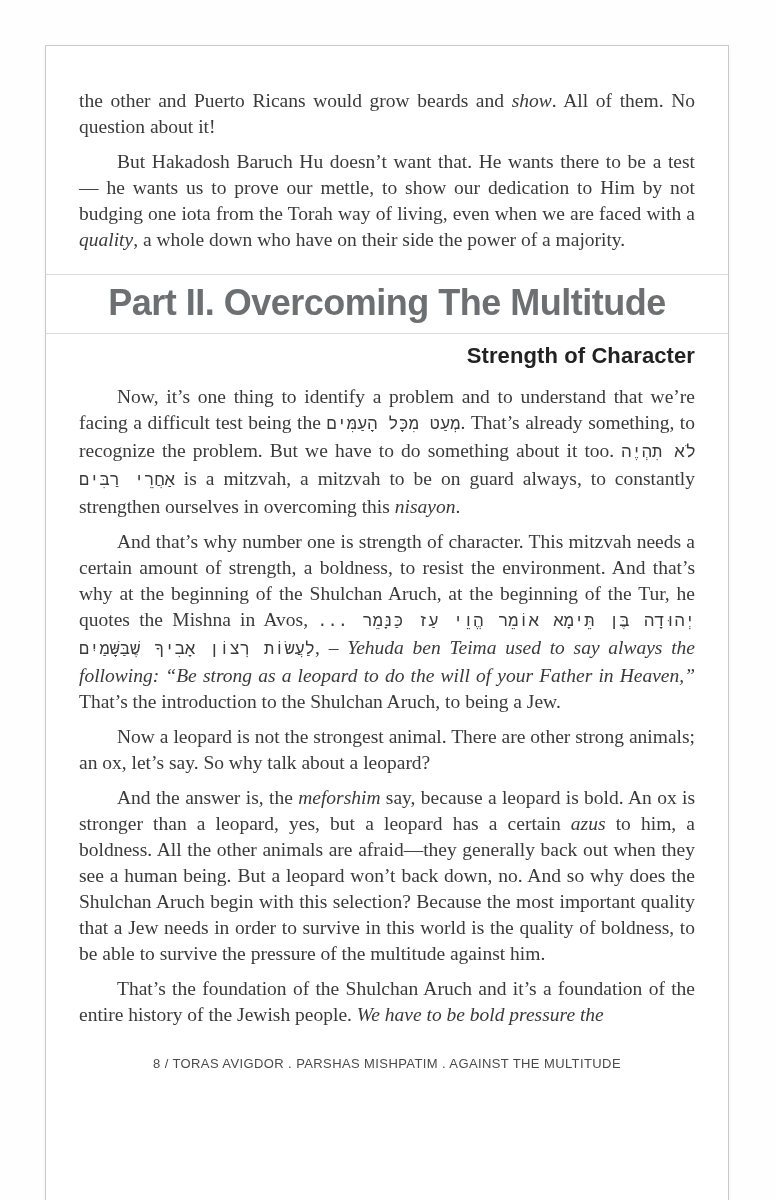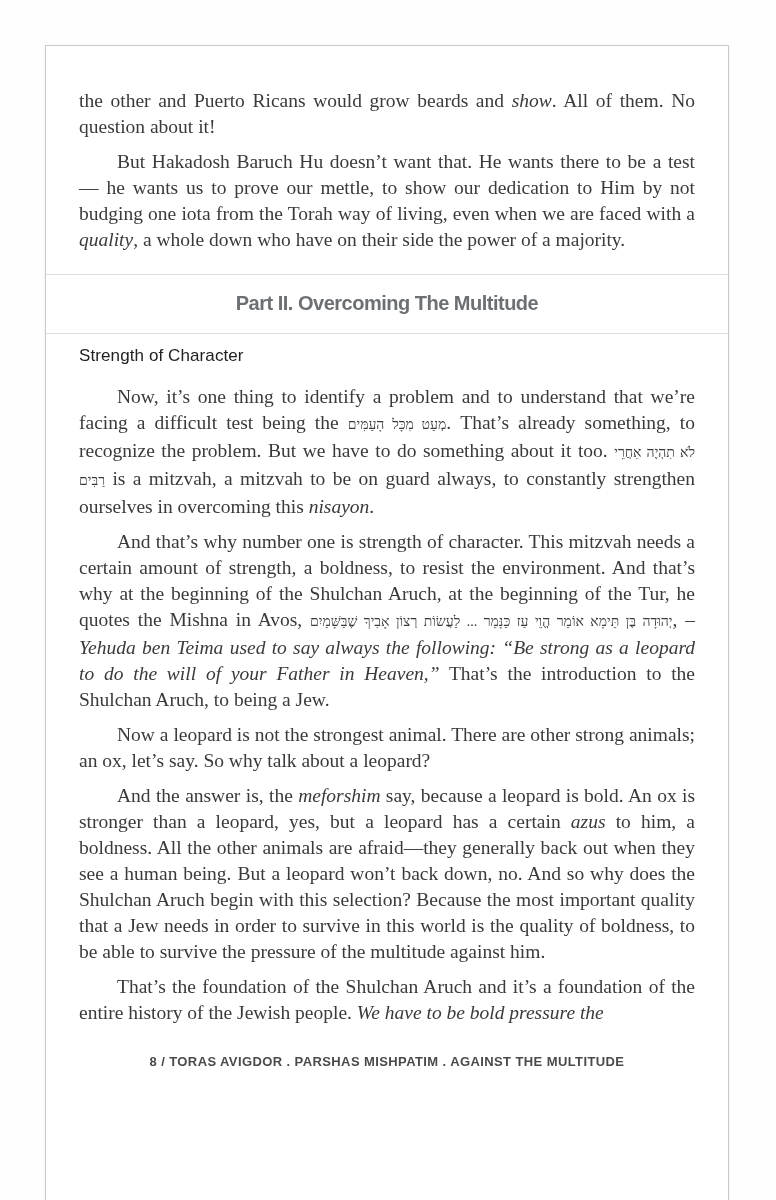--- a/index.html
+++ b/index.html
@@ -30,56 +30,56 @@
   }
   .article p {
     margin: 0 0 9px 0;
     text-align: justify;
   }
   .article p.indent {
     text-indent: 38px;
   }
   .it { font-style: italic; }
   .he {
-    font-family: Liberation Serif, serif;
-    font-size: 14px;
+    font-family: Liberation Mono, monospace;
+    font-size: 17px;
     unicode-bidi: isolate;
     direction: rtl;
   }
   .part-band {
     margin: 21px -33px 13px -33px;
     border-top: 1px solid var(--rule-color, #dcdcdc);
     border-bottom: 1px solid var(--rule-color, #dcdcdc);
     padding: 11px 0 13px 0;
     text-align: center;
   }
   .part-heading {
     margin: 0;
     font-family: "Liberation Sans", "DejaVu Sans", sans-serif;
     font-weight: bold;
-    font-size: 20px;
+    font-size: 36px;
     line-height: 34px;
     letter-spacing: -0.5px;
     color: var(--part-heading-color, #6d7073);
   }
   .sub-heading {
     margin: 13px 0 19px 0;
-    text-align: left;
+    text-align: right;
     font-family: "Liberation Sans", "DejaVu Sans", sans-serif;
-    font-weight: normal;
-    font-size: 17px;
+    font-weight: bold;
+    font-size: 22px;
     line-height: 18px;
     letter-spacing: 0.1px;
     color: var(--subheading-color, #222222);
   }
   .page-footer {
     margin-top: 28px;
     text-align: center;
     font-family: "Liberation Sans", "DejaVu Sans", sans-serif;
-    font-weight: bold;
+    font-weight: normal;
     font-size: 13px;
     letter-spacing: 0.4px;
     color: var(--footer-color, #4a4a4a);
   }
 </style>
 </head>
 <body>
 
 <div class="page-card">
   <div class="article">

